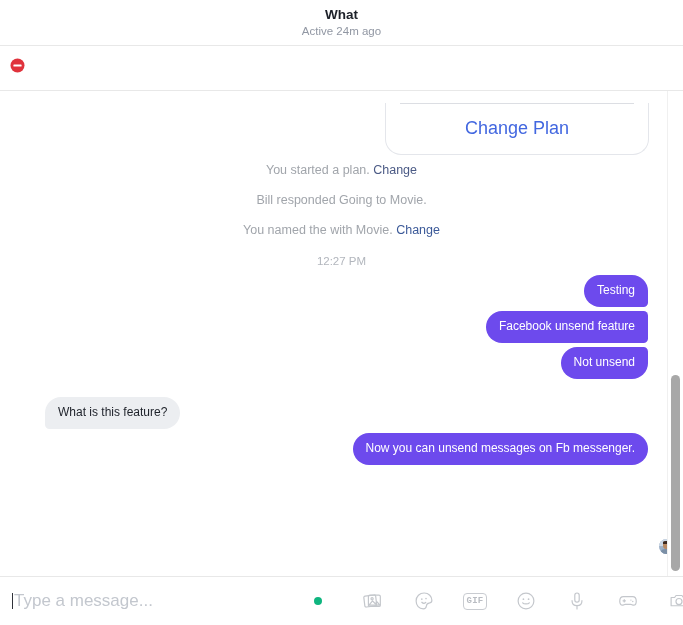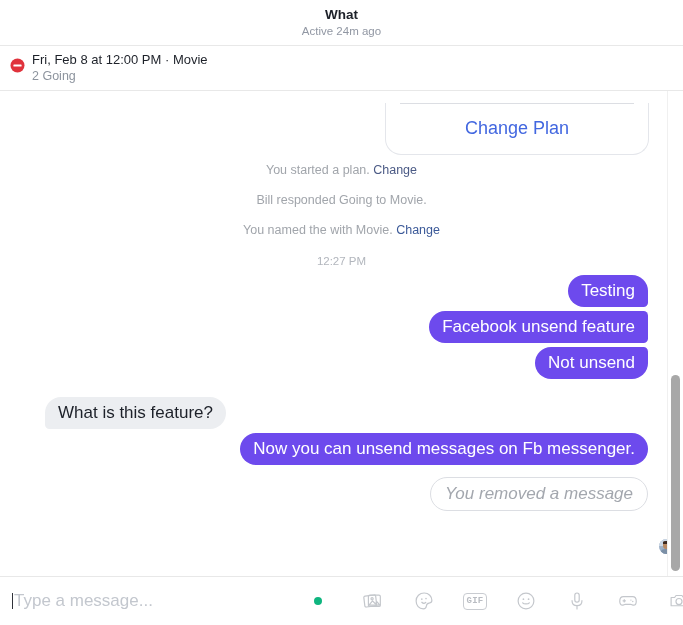--- a/index.html
+++ b/index.html
@@ -130,21 +130,21 @@
     display: flex;
     align-items: flex-end;
     margin-bottom: 4px;
   }
   .msg-row.out { justify-content: flex-end; padding-right: 25px; }
   .msg-row.in  { justify-content: flex-start; padding-left: 2px; }
 
   .bubble {
     max-width: 420px;
     padding: 7px 13px 8px 13px;
-    font-size: 17px;
+    font-size: 12px;
     line-height: 17px;
     border-radius: 18px;
     word-wrap: break-word;
   }
   .bubble.out {
     background: #6d4aed;
     color: #ffffff;
   }
   .bubble.in {
     background: #eceef1;
@@ -291,24 +291,20 @@
     <div class="chat-status">Active 24m ago</div>
   </div>
 
   <div class="event-banner">
     <span class="event-icon">
       <svg width="15" height="15" viewBox="0 0 15 15">
         <circle cx="7.5" cy="7.5" r="7" fill="#e0333c"></circle>
         <rect x="3.4" y="6.4" width="8.2" height="2.2" rx="0.6" fill="#ffffff"></rect>
       </svg>
     </span>
-    <div class="event-text-wrap">
-      <div class="event-title">Fri, Feb 8 at 12:00 PM · Movie</div>
-      <div class="event-sub">2 Going</div>
-    </div>
   </div>
 
   <div class="thread">
 
     <div class="plan-card">
       <div class="plan-card-divider"></div>
       <div class="plan-card-action">Change Plan</div>
     </div>
 
     <div class="sys-row">
@@ -334,23 +330,20 @@
     </div>
 
     <div class="msg-row in" style="padding-left:35px;">
       <div class="bubble in grp-top">What is this feature?</div>
     </div>
 
     <div class="msg-row out" style="margin-bottom:12px;">
       <div class="bubble out">Now you can unsend messages on Fb messenger.</div>
     </div>
 
-    <div class="msg-row out">
-      <div class="bubble removed">You removed a message</div>
-    </div>
 
     <div class="avatar-mini">
       <span class="avatar-face">
         <span class="av-bg"></span>
           <span class="av-sky"></span>
           <span class="av-body"></span>
         <span class="av-head"></span>
           <span class="av-hair"></span>
       </span>
     </div>

